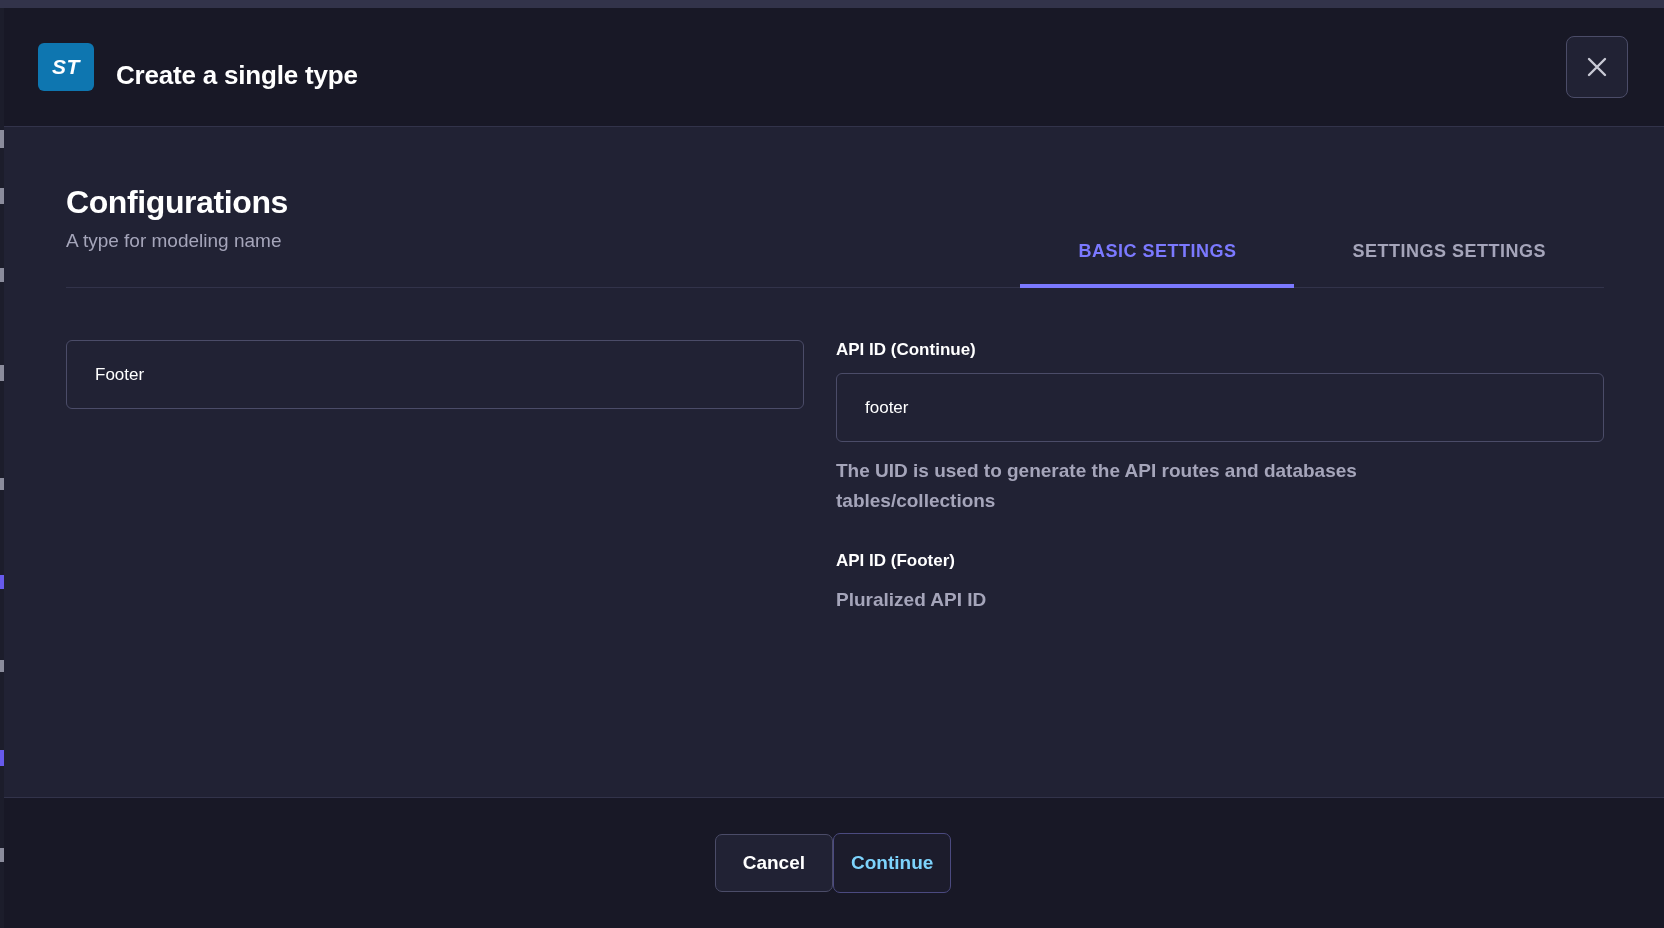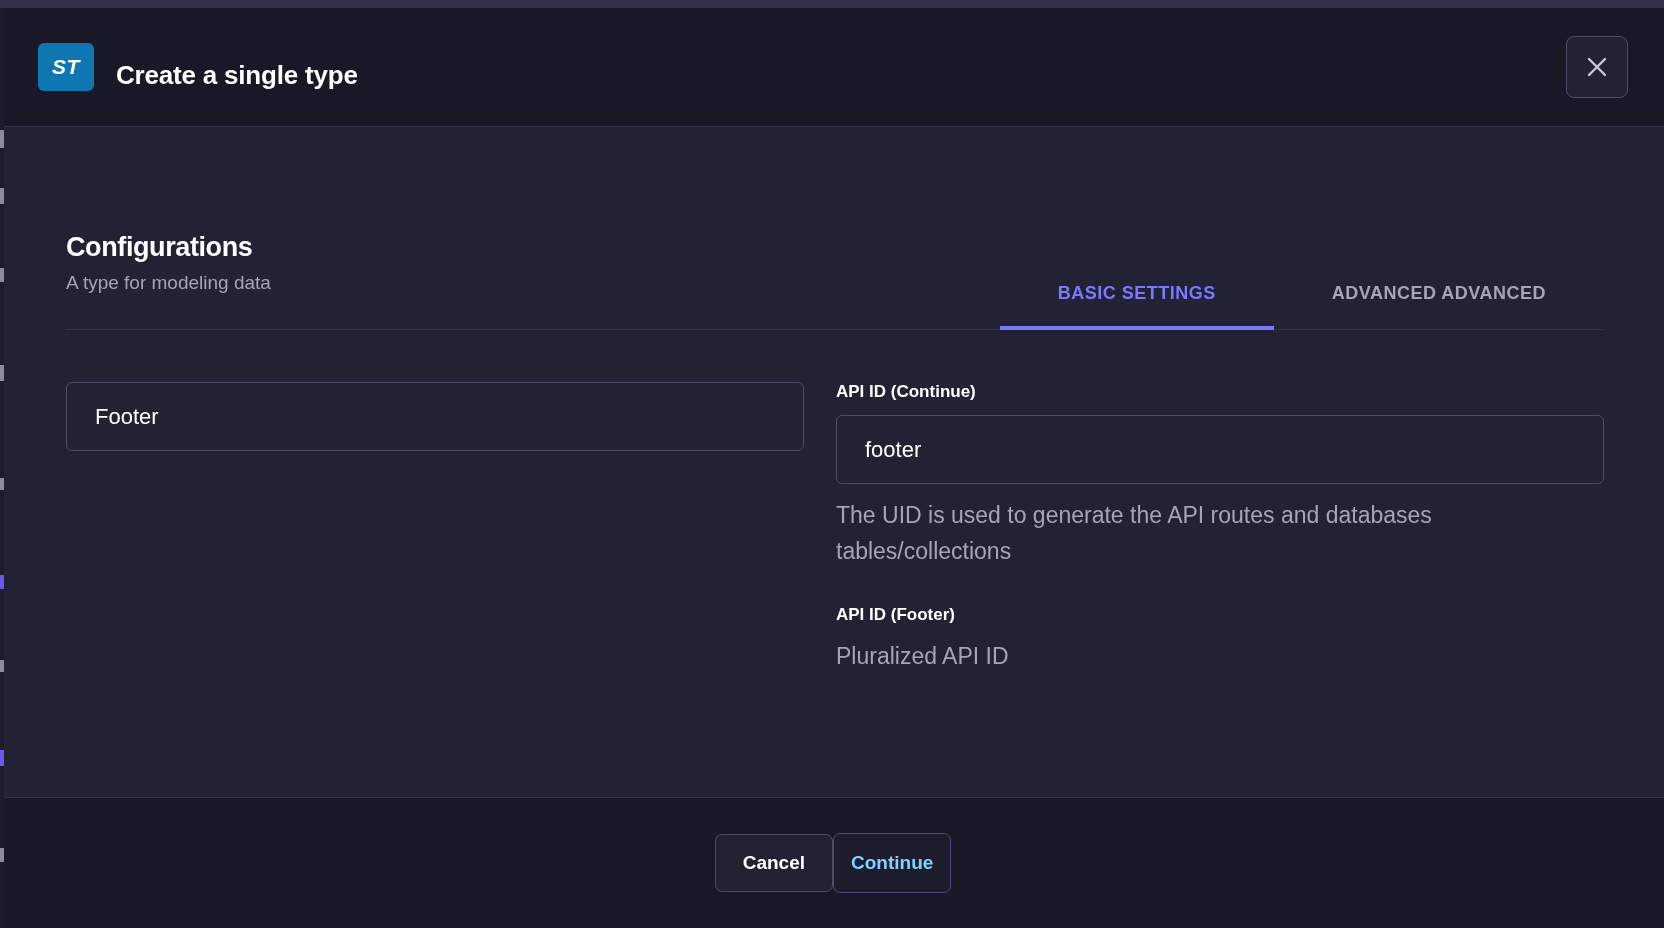--- a/index.html
+++ b/index.html
@@ -113,25 +113,24 @@
   .config-head {
     display: flex;
     align-items: flex-start;
     justify-content: space-between;
     border-bottom: 1px solid #32334a;
     padding-bottom: 0;
   }
   .config-head-text { padding-bottom: 34px; }
   .config-title {
     color: #ffffff;
-    font-size: 27px;
+    font-size: 32px;
     font-weight: bold;
     letter-spacing: -0.4px;
     line-height: 1.2;
-    margin-top: 48px;
   }
   .config-sub {
     margin-top: 9px;
     color: #a5a5ba;
     font-size: 19px;
     line-height: 1.2;
   }
 
   .tabs {
     display: flex;
@@ -172,31 +171,32 @@
     margin-bottom: 13px;
   }
   .text-input {
     width: 100%;
     height: 69px;
     border-radius: 6px;
     border: 1px solid #4b4c68;
     background: #212234;
     color: #ffffff;
     font-family: "Liberation Sans", sans-serif;
-    font-size: 22px;
+    font-size: 17px;
     padding: 0 28px;
     outline: none;
   }
   .text-input::placeholder { color: #8e8ea9; }
   .field-hint {
     margin-top: 14px;
     color: #a5a5ba;
-    font-size: 23px;
+    font-size: 19px;
     line-height: 1.55;
     max-width: 640px;
+    font-weight: bold;
   }
   .field-block + .field-block { margin-top: 36px; }
 
   
   .modal-footer {
     flex: 0 0 auto;
     height: 131px;
     background: #181826;
     border-top: 1px solid #32334a;
     display: flex;
@@ -258,25 +258,25 @@
         </svg>
       </span>
     </div>
   </div>
 
   <div class="modal-body">
 
     <div class="config-head">
       <div class="config-head-text">
         <div class="config-title">Configurations</div>
-        <div class="config-sub">A type for modeling data</div>
+        <div class="config-sub">A type for modeling name</div>
       </div>
       <div class="tabs">
         <div class="tab active">BASIC SETTINGS</div>
-        <div class="tab">ADVANCED ADVANCED</div>
+        <div class="tab">SETTINGS SETTINGS</div>
       </div>
     </div>
 
     <div class="form-grid">
 
       <div class="form-col-left">
         <div class="field-block">
           <input class="text-input" type="text" value="Footer" style="">
         </div>
       </div>

